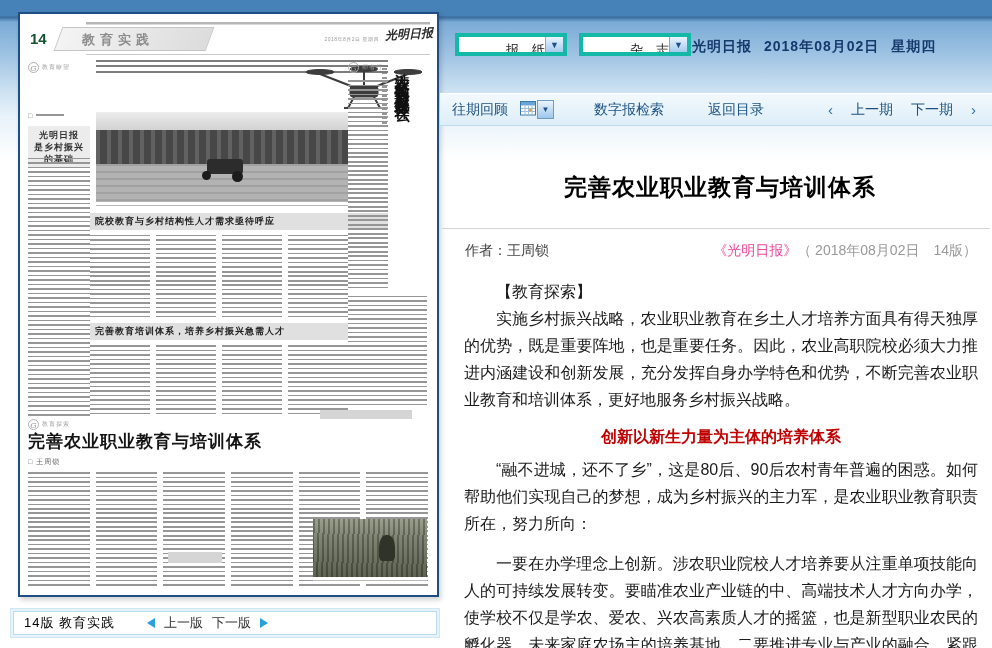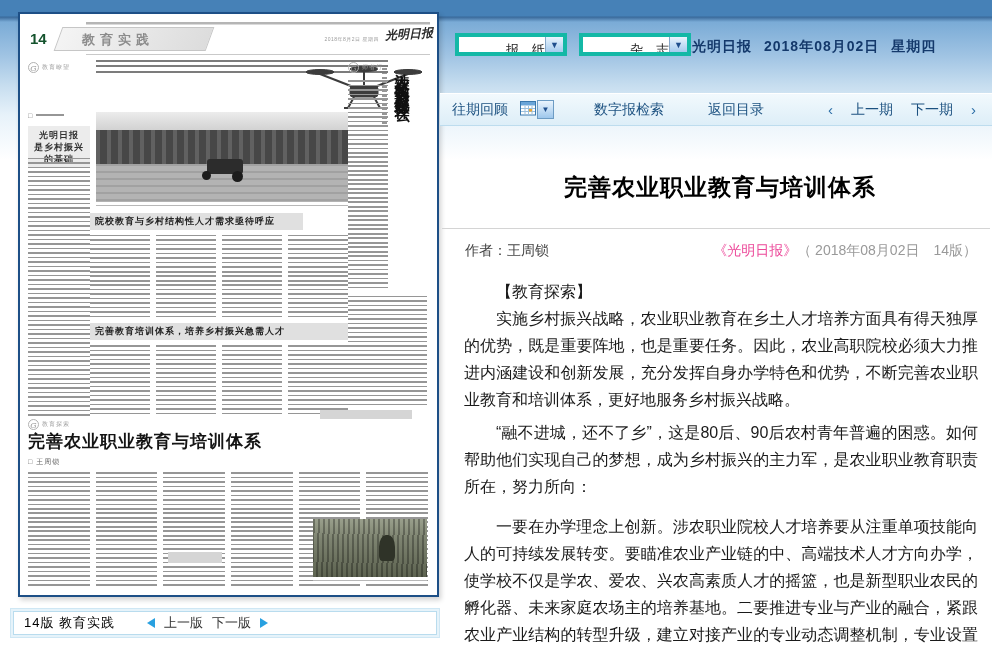--- a/index.html
+++ b/index.html
@@ -98,21 +98,21 @@
   .p1-trees{left:0;top:20%;width:100%;height:38%;background:#474747;
     background-image:repeating-linear-gradient(90deg,rgba(255,255,255,.14) 0 4px,transparent 4px 11px);}
   .p1-field{left:0;bottom:0;width:100%;height:42%;background:#b3b3b3;
     background-image:repeating-linear-gradient(180deg,rgba(0,0,0,.10) 0 2px,transparent 2px 7px);}
   .p1-tractor{left:44%;top:52%;width:36px;height:15px;background:#2c2c2c;border-radius:3px;}
   .p1-wheel1{left:42%;top:66%;width:9px;height:9px;background:#1c1c1c;border-radius:50%;}
   .p1-wheel2{left:54%;top:66%;width:11px;height:11px;background:#1c1c1c;border-radius:50%;}
   .caption1{left:76px;top:191px;width:252px;height:4px;}
   .crosshead{background:#e0e0e0;color:#222;font-weight:bold;font-size:9px;letter-spacing:1px;
     padding:2px 5px;white-space:nowrap;overflow:hidden;}
-  .crosshead1{left:70px;top:199px;width:213px;}
+  .crosshead1{left:70px;top:199px;width:298px;}
   .midcolsA{left:70px;top:221px;width:258px;height:84px;}
   .crosshead2{left:70px;top:309px;width:258px;}
   .midcolsB{left:70px;top:331px;width:258px;height:72px;}
 
   .v-byline{left:362px;top:54px;width:5px;height:58px;}
   .v-headline{left:372px;top:48px;height:234px;writing-mode:vertical-rl;text-orientation:upright;
     font-size:15px;font-weight:bold;color:#111;letter-spacing:2.5px;white-space:nowrap;}
   .rightcolA{left:328px;top:66px;width:40px;height:208px;}
   .rightcolB{left:328px;top:282px;width:79px;height:110px;}
   .mini-x{background:#d5d5d5;}
@@ -298,20 +298,21 @@
 <div class="divider"></div>
 <div class="author-row">
   <span>作者：王周锁</span>
   <span class="author-spacer"></span>
   <span class="src-link">《光明日报》</span>
   <span class="src-issue">（ 2018年08月02日　14版）</span>
 </div>
 <div class="article-body">
   <p class="tag">【教育探索】</p>
   <p>实施乡村振兴战略，农业职业教育在乡土人才培养方面具有得天独厚的优势，既是重要阵地，也是重要任务。因此，农业高职院校必须大力推进内涵建设和创新发展，充分发挥自身办学特色和优势，不断完善农业职业教育和培训体系，更好地服务乡村振兴战略。</p>
+  <p class="sub">创新以新生力量为主体的培养体系</p>
   <p class="p2">“融不进城，还不了乡”，这是80后、90后农村青年普遍的困惑。如何帮助他们实现自己的梦想，成为乡村振兴的主力军，是农业职业教育职责所在，努力所向：</p>
   <p class="p3">一要在办学理念上创新。涉农职业院校人才培养要从注重单项技能向人的可持续发展转变。要瞄准农业产业链的中、高端技术人才方向办学，使学校不仅是学农、爱农、兴农高素质人才的摇篮，也是新型职业农民的孵化器、未来家庭农场主的培养基地。二要推进专业与产业的融合，紧跟农业产业结构的转型升级，建立对接产业的专业动态调整机制，专业设置与产业同步规划，实行跨专业融合的专业集群建设。三要</p>
 </div>
 
 <div class="footer-bar">
   <div class="footer-inner">
     <span class="footer-page">14版 教育实践</span>
     <span class="footer-gap"></span>
     <span class="arr arr-left"></span>
     <span class="footer-link">上一版</span>

